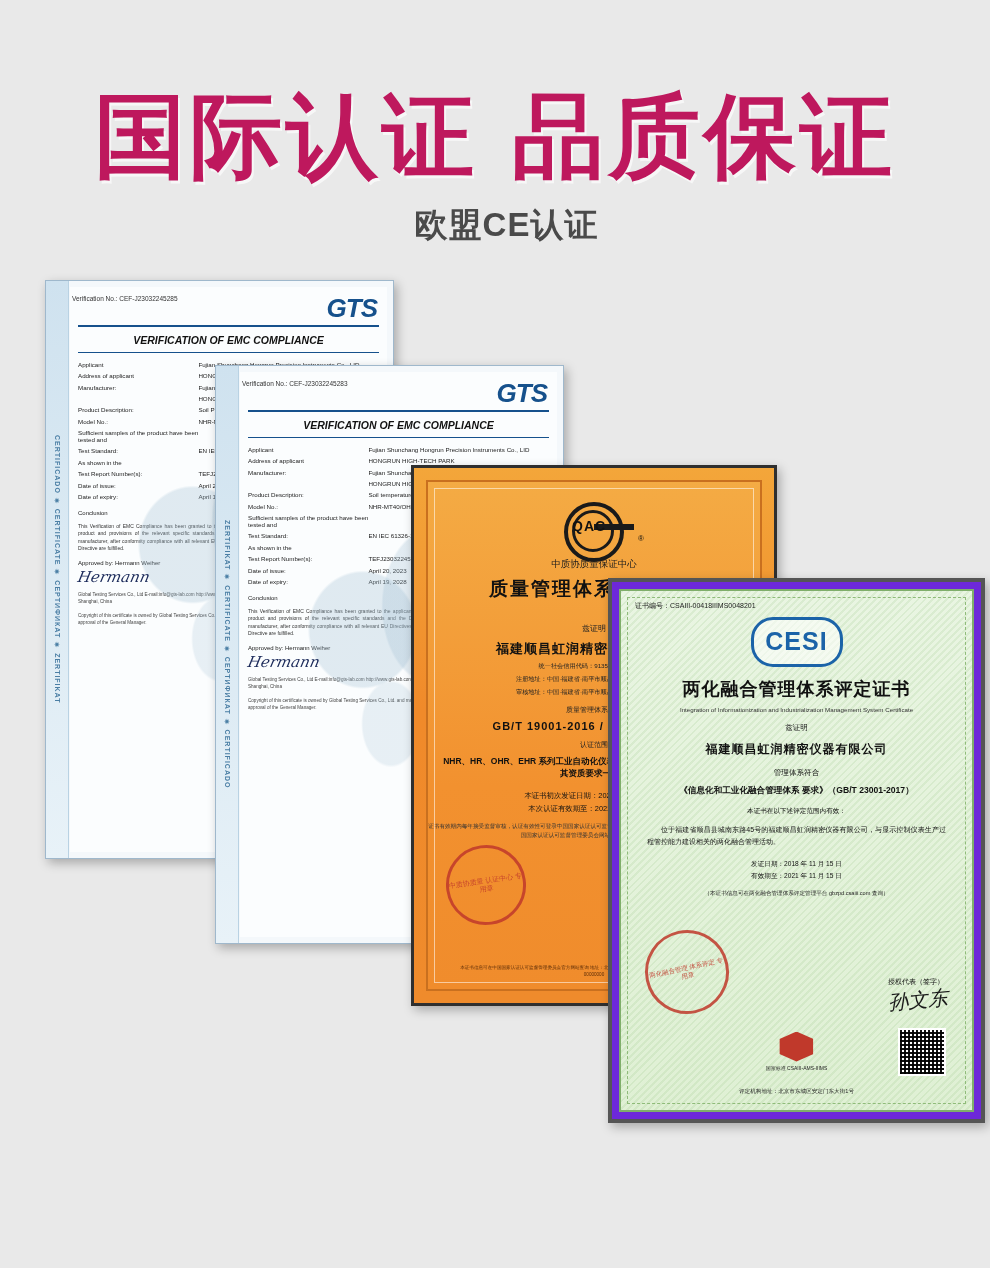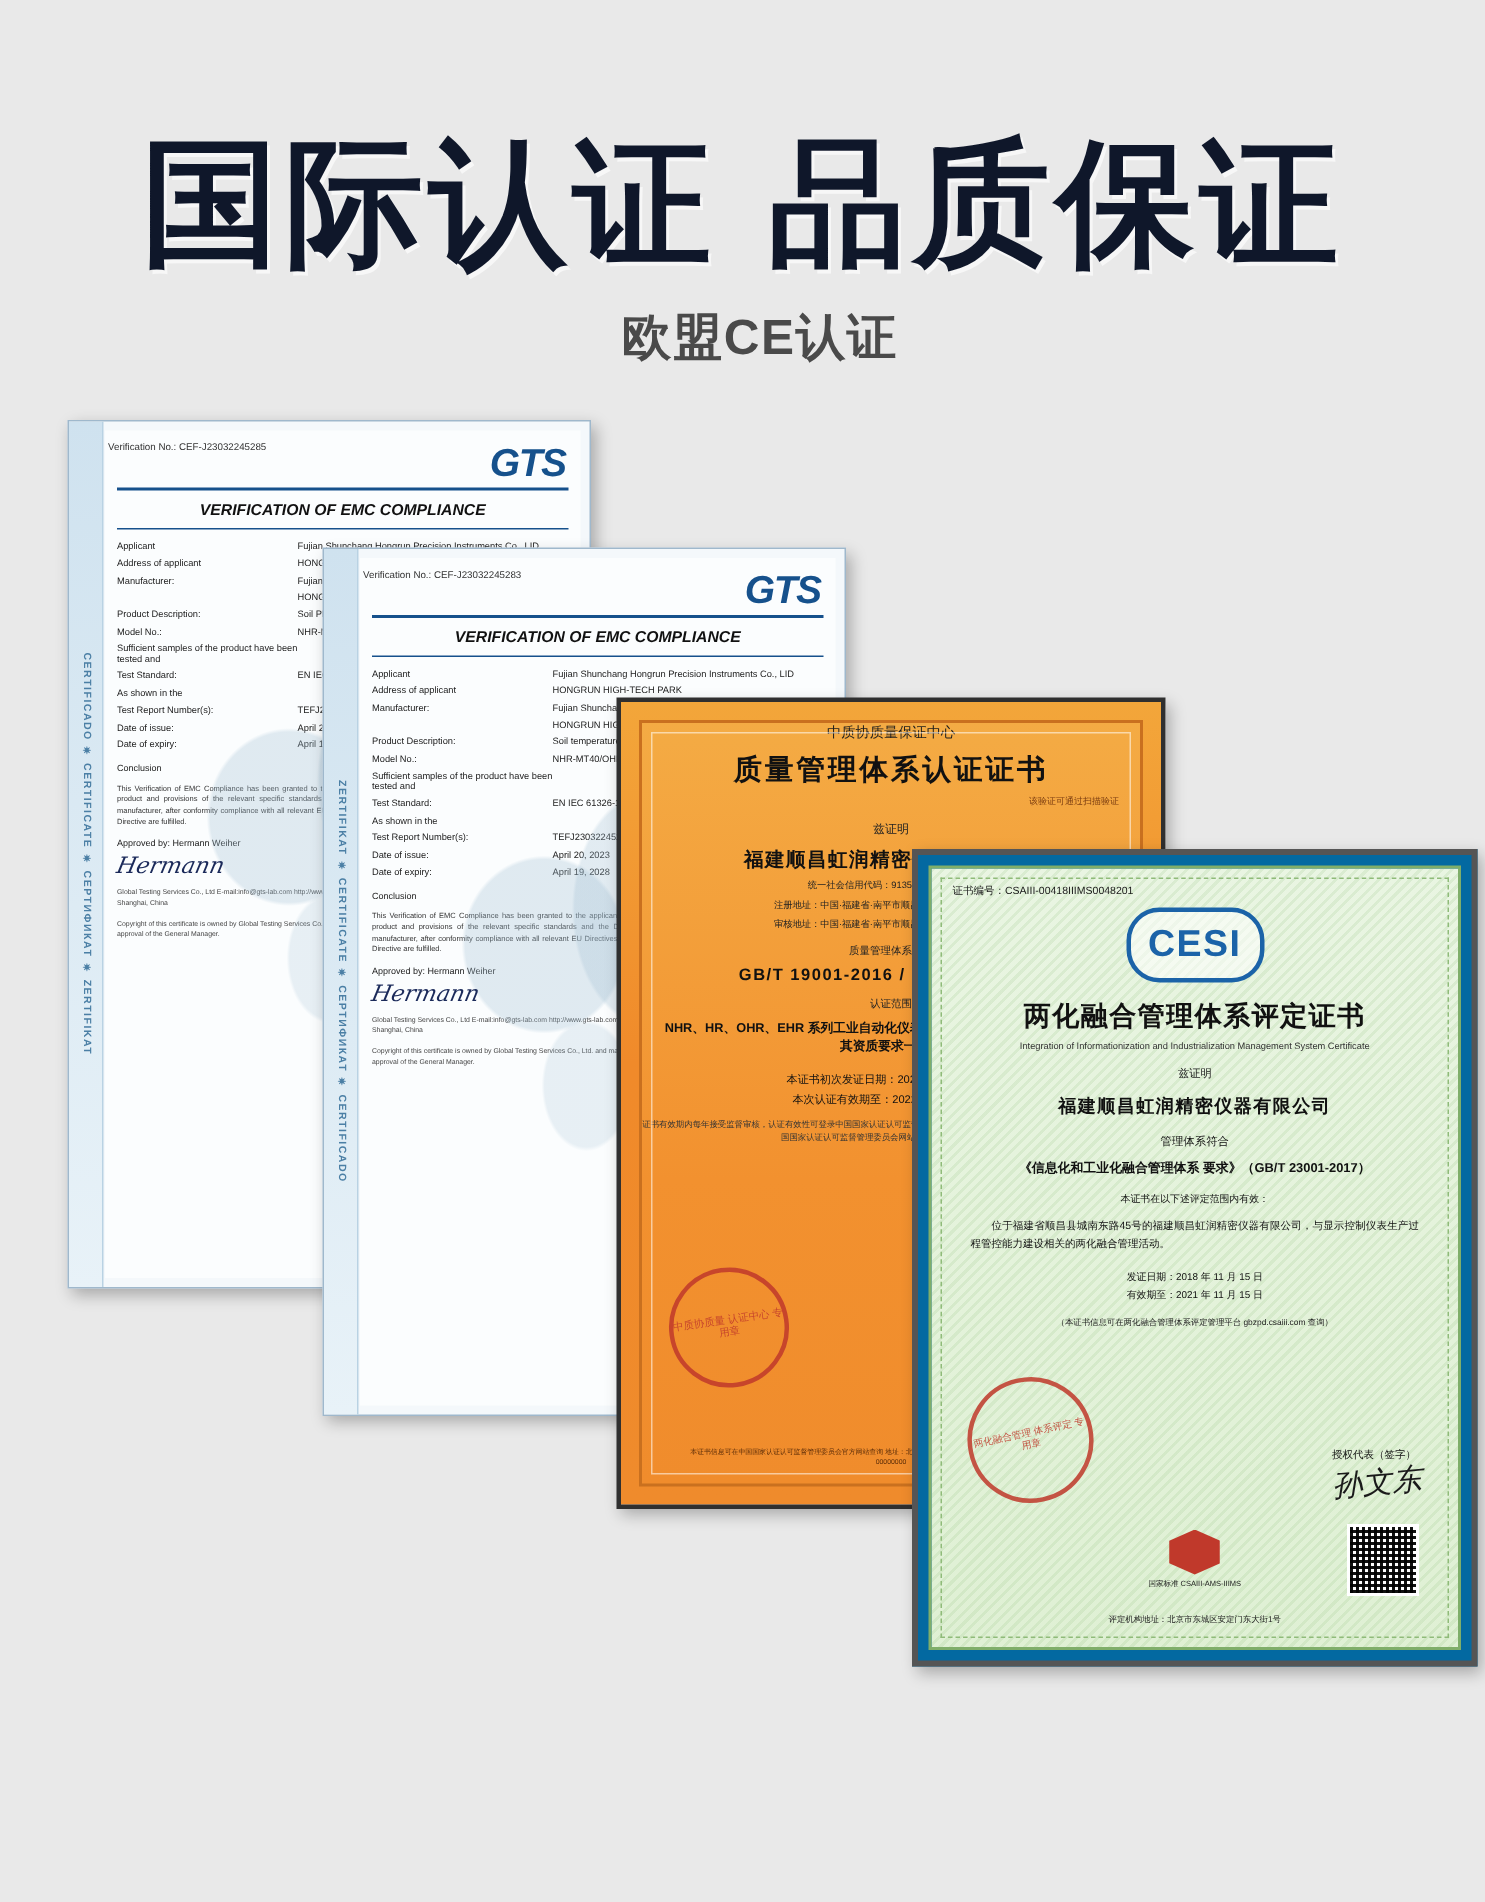--- a/index.html
+++ b/index.html
@@ -17,21 +17,21 @@
 
   
   .header {
     padding-top: 88px;
     text-align: center;
   }
   .main-title {
     font-size: 92px;
     font-weight: bold;
     letter-spacing: 4px;
-    color: #0f172a;
+    color: #be185d;
     line-height: 1.05;
     text-shadow: 2px 3px 0 rgba(255,255,255,0.65);
     white-space: nowrap;
   }
   .main-title .gap { display: inline-block; width: 34px; }
   .sub-title {
     margin-top: 28px;
     font-size: 33px;
     font-weight: bold;
     color: #4a4a4a;
@@ -305,23 +305,23 @@
   .cnas-badge {
     position: absolute; right: 26px; bottom: 136px;
     width: 46px; height: 22px;
     border: 1px solid #7a3c10; color: #5c2d08;
     font-size: 7px;
     display: flex; align-items: center; justify-content: center;
   }
 
   
   #cert-cesi {
-    left: 608px; top: 296px; width: 337px; height: 505px;
+    left: 608px; top: 308px; width: 337px; height: 505px;
     border: 4px solid #555;
-    background: #0369a1;
+    background: #6d28d9;
     padding: 16px;
   }
   #cert-cesi .cesi-pg {
     position: absolute; left: 7px; right: 7px; top: 7px; bottom: 7px;
     background:
       repeating-linear-gradient(135deg, rgba(140,190,120,0.16) 0 2px, rgba(255,255,255,0) 2px 5px),
       linear-gradient(180deg,#e9f5e2,#dff0d4);
     border: 2px solid #7fae6a;
   }
   #cert-cesi .cesi-pg2 {
@@ -570,20 +570,27 @@
 E-mail:info@gts-lab.com  http://www.gts-lab.com
 Floor 2nd, Building D-1, No. 128, Huarli Road, Minhang District, Shanghai, China</div>
       <div class="copy">Copyright of this certificate is owned by Global Testing Services Co., Ltd. and may not be reproduced other than in full, except with the prior approval of the General Manager.</div>
     </div>
   </div>
 
   <div class="cert" id="cert-qac">
     <div class="qac-inner">
       <div class="qac-inner2"></div>
 
+      <div class="qac-logo">
+        <div class="ring"></div>
+        <div class="ring2"></div>
+        <div class="bar"></div>
+        <div class="qacword">QAC</div>
+        <div class="reg">®</div>
+      </div>
 
       <div class="qac-center">中质协质量保证中心</div>
       <div class="qac-title">质量管理体系认证证书</div>
       <div class="qac-hint">该验证可通过扫描验证</div>
 
       <div class="qac-zi">兹证明</div>
       <div class="qac-company">福建顺昌虹润精密仪器有限公司</div>
       <div class="qac-line">统一社会信用代码：91350781611111111</div>
       <div class="qac-line">注册地址：中国·福建省·南平市顺昌县双溪街道虹润路1号</div>
       <div class="qac-line">审核地址：中国·福建省·南平市顺昌县双溪街道虹润路1号</div>

